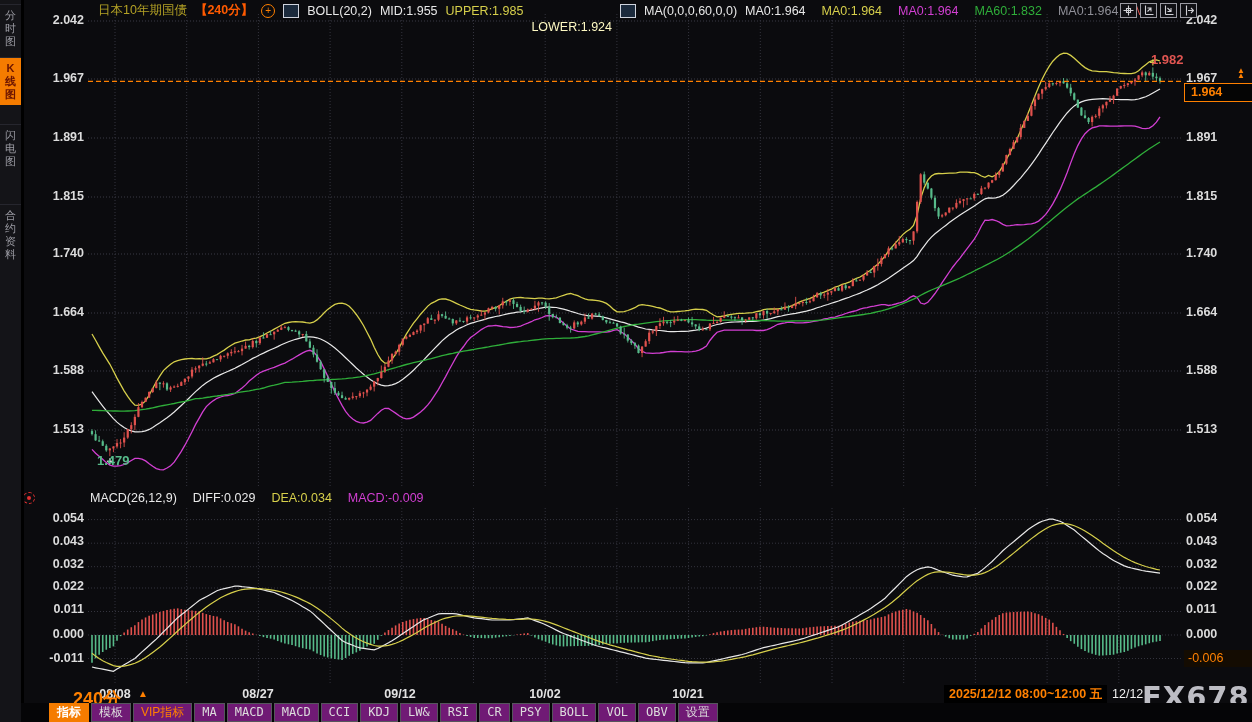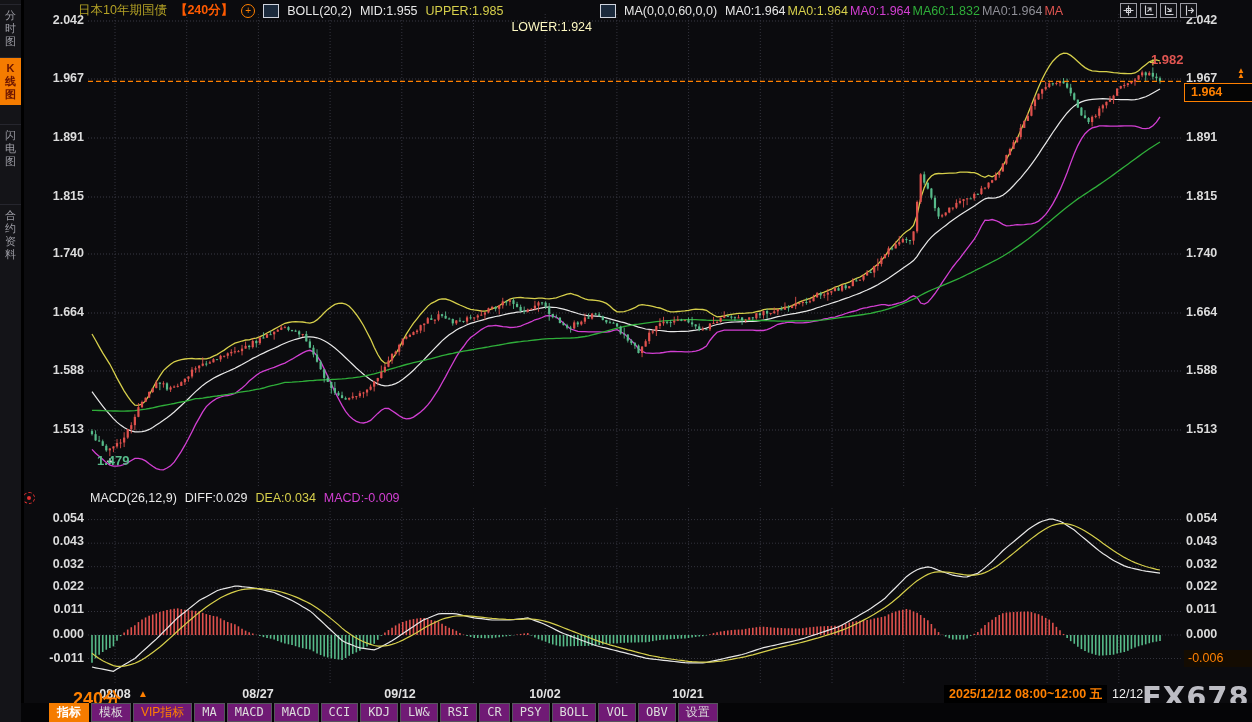--- a/index.html
+++ b/index.html
@@ -5,21 +5,21 @@
   html,body{margin:0;padding:0;background:#000;}
   .app{position:relative;width:1252px;height:722px;background:#0b0b0e;overflow:hidden;
        font-family:"Liberation Sans","DejaVu Sans",sans-serif;cursor:default;user-select:none;}
   
   .sidebar{position:absolute;left:0;top:0;width:21px;height:722px;background:#141418;border-right:3px solid #000;z-index:6;}
   .side-tab{position:absolute;left:0;width:21px;padding:4px 0;color:#9c9ca4;text-align:center;}
   .side-tab .ch{font-size:11px;line-height:13px;}
   .side-tab.active{background:#f57c00;color:#6b1400;font-weight:bold;}
   .side-tab{border-top:1px solid #26262e;}
   
-  .header{position:absolute;left:78px;top:2px;height:17px;display:flex;align-items:center;gap:8px;
+  .header{position:absolute;left:98px;top:2px;height:17px;display:flex;align-items:center;gap:8px;
           font-size:12.5px;white-space:nowrap;z-index:5;}
   .h-symbol{color:#b3a125;}
   .h-period{color:#ff5a00;font-weight:bold;}
   .h-white{color:#e8e8e8;}
   .h-upper{color:#d6cf4b;}
   .h-lower{color:#fef9c3;margin-top:33px;}
   .plus-ico{display:inline-block;width:12px;height:12px;border:1px solid #ff8000;border-radius:50%;
             color:#ff8000;font-size:10px;line-height:11px;text-align:center;}
   .mini-chart-ico{display:inline-block;width:14px;height:12px;background:#1b2a3c;border:1px solid #cfd3dc;}
   
@@ -28,21 +28,21 @@
   
   .axis-label{position:absolute;color:#dcdcdc;font-size:12.5px;font-weight:700;height:15px;line-height:15px;z-index:4;}
   .axis-left{left:26px;width:58px;text-align:right;}
   .axis-right{left:1186px;width:62px;text-align:left;}
   .low-label{position:absolute;color:#57bb8a;font-size:13px;font-weight:700;z-index:4;}
   .high-label{position:absolute;color:#e05551;font-size:13px;font-weight:700;z-index:4;}
   .last-price-box{position:absolute;left:1184px;top:83px;width:64px;height:17px;background:#050505;
       border:1px solid #ff8000;color:#ff8000;font-size:12.5px;font-weight:700;line-height:17px;padding-left:6px;z-index:5;}
   .arrow-marker{position:absolute;left:1237px;top:68px;color:#ff8000;font-size:8px;line-height:5px;text-align:center;z-index:5;}
   
-  .macd-header{position:absolute;left:90px;top:491px;display:flex;gap:8px;font-size:12.5px;white-space:nowrap;z-index:4;}
+  .macd-header{position:absolute;left:90px;top:491px;display:flex;gap:16px;font-size:12.5px;white-space:nowrap;z-index:4;}
   .m-white{color:#e8e8e8;} .m-dea{color:#d6cf4b;} .m-macd{color:#d23fd2;}
   .sun-ico{position:absolute;left:23px;top:492px;width:10px;height:10px;border:1px dashed #e03030;border-radius:50%;z-index:4;}
   .sun-ico::after{content:"";position:absolute;left:3px;top:3px;width:4px;height:4px;background:#e03030;border-radius:50%;}
   .macd-cur-box{position:absolute;left:1184px;top:650px;width:64px;height:17px;background:#140c02;
       color:#ff8000;font-size:12.5px;font-weight:400;line-height:17px;padding-left:4px;z-index:5;}
   
   .period-btn{position:absolute;left:73px;top:687px;color:#ff8000;font-size:18px;font-weight:700;z-index:5;}
   .period-tri{position:absolute;left:138px;top:688px;color:#ff8000;font-size:10px;z-index:5;}
   .x-date{position:absolute;top:687px;width:60px;margin-left:-30px;text-align:center;color:#e2e2e2;
           font-size:12.5px;font-weight:700;z-index:4;}
@@ -95,21 +95,21 @@
     <span class="h-symbol">日本10年期国债</span>
     <span class="h-period">【240分】</span>
     <span class="plus-ico">+</span>
     <span class="mini-chart-ico"></span>
     <span class="h-white">BOLL(20,2)</span>
     <span class="h-white">MID:1.955</span>
     <span class="h-upper">UPPER:1.985</span>
     <span class="h-lower">LOWER:1.924</span>
     <span class="mini-chart-ico"></span>
     <span class="h-white">MA(0,0,0,60,0,0)</span>
-    <span id="ma-values" style="display:flex;gap:2px;">
+    <span id="ma-values" style="display:flex;gap:16px;">
         <span style="color: rgb(232, 232, 232);">MA0:1.964</span>
         <span style="color: rgb(214, 207, 75);">MA0:1.964</span>
         <span style="color: rgb(210, 63, 210);">MA0:1.964</span>
         <span style="color: rgb(47, 174, 58);">MA60:1.832</span>
         <span style="color: rgb(143, 143, 151);">MA0:1.964</span>
         <span style="color: rgb(224, 85, 81);">MA</span>
       </span>
   </div>
 
   <div class="nav-icons" id="nav-icons">

